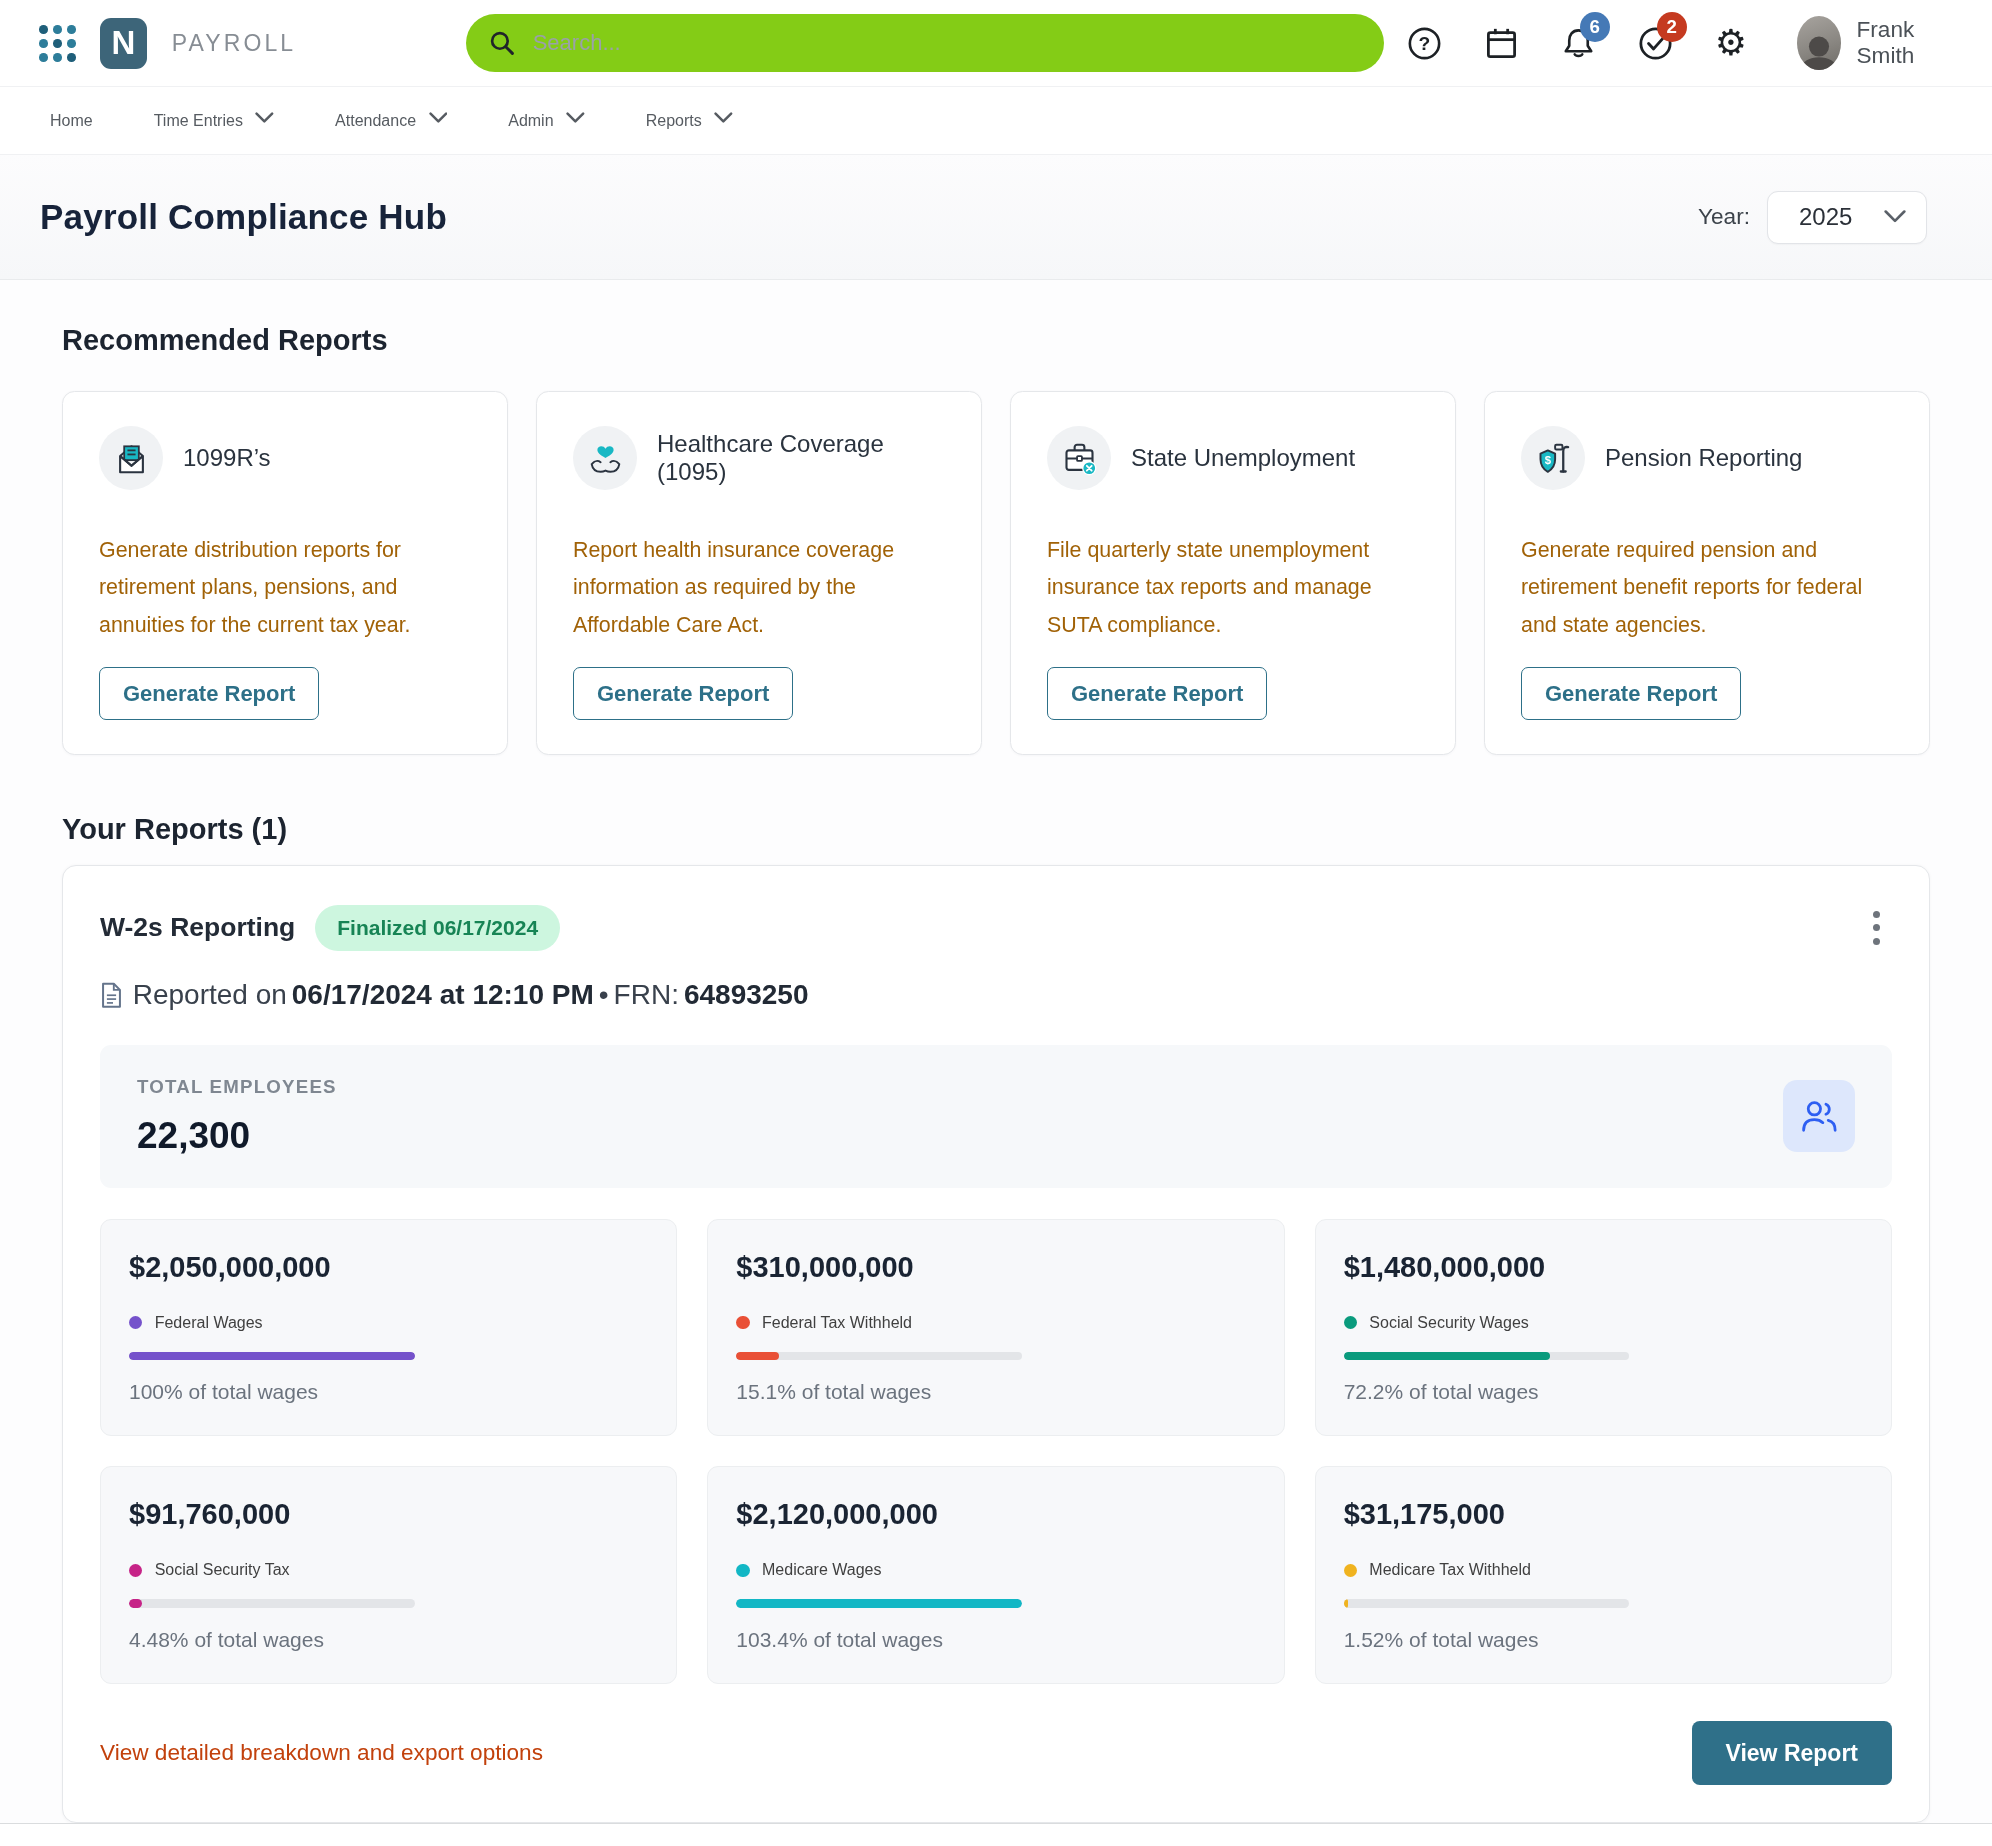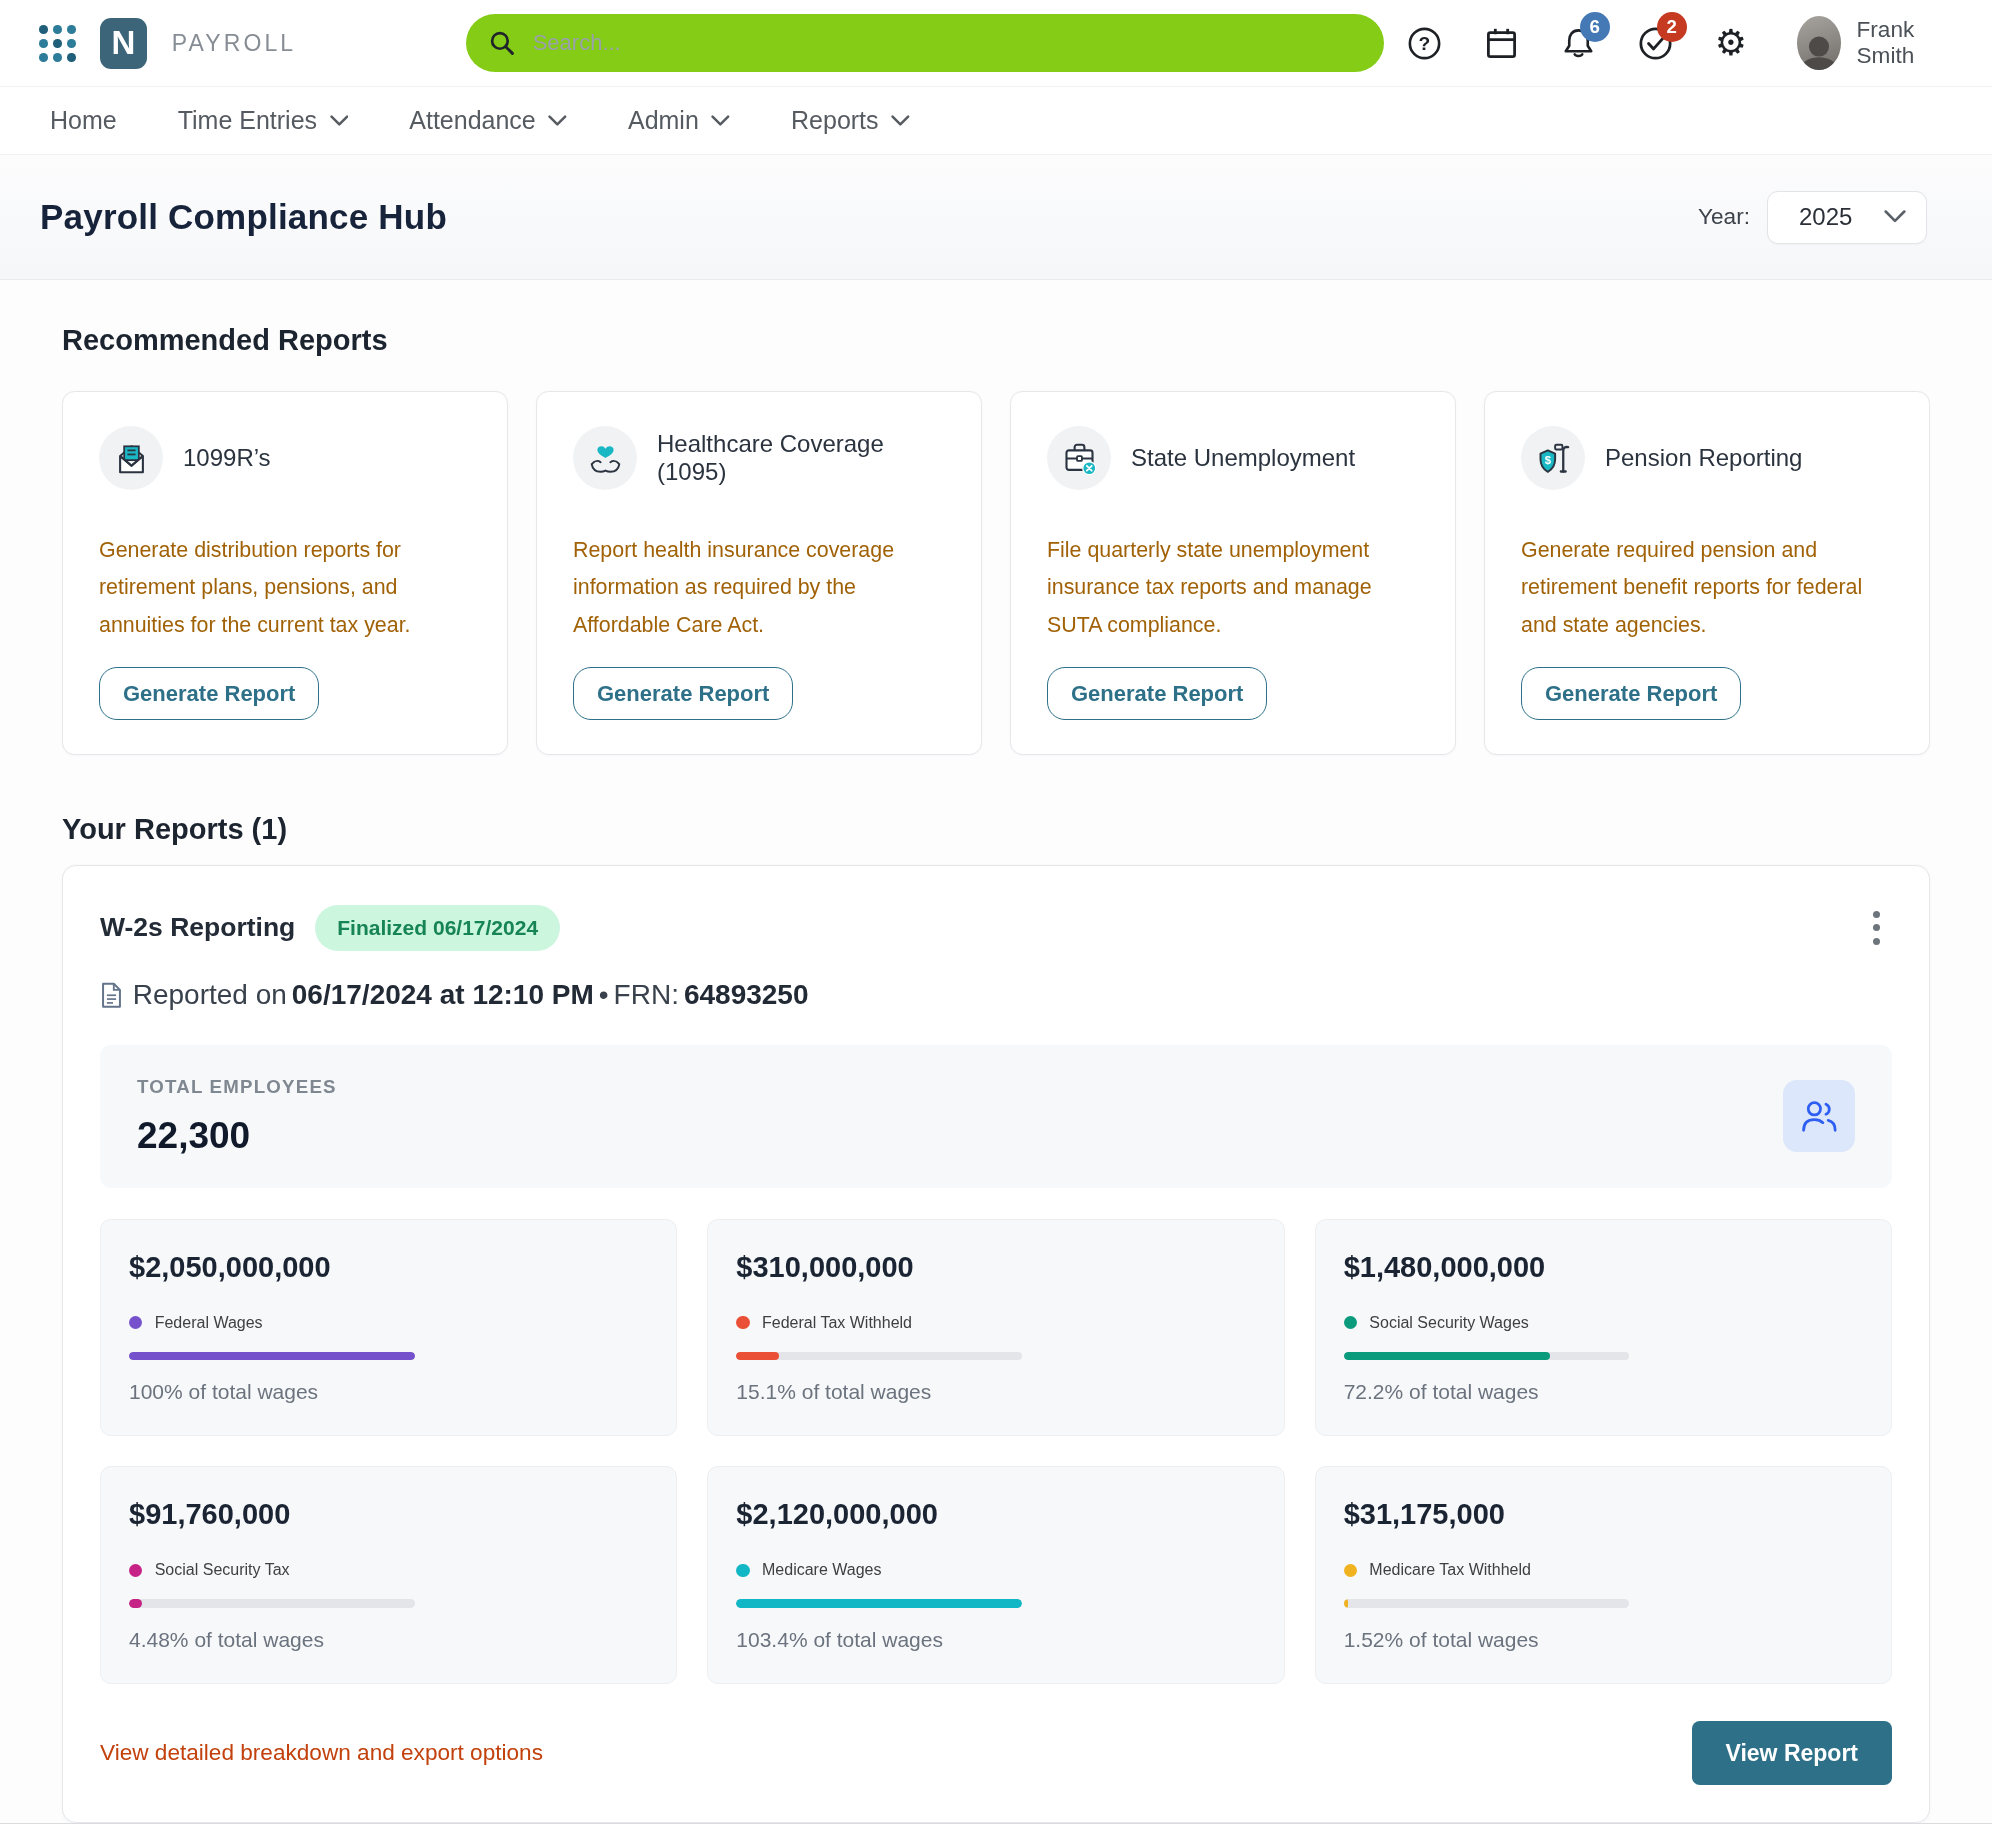--- a/index.html
+++ b/index.html
@@ -45,21 +45,21 @@
     width:54px; height:54px; border-radius:50%; overflow:hidden; position:relative;
     background:linear-gradient(160deg,#a8a49f 0%, #8a8782 55%, #6e6b66 100%);
   }
   .avatar svg { position:absolute; bottom:-3.1px; left:50%; transform:translateX(-50%); }
   .user-name { font-size:22.6px; color:#4b5157; }
   
   .nav {
     height:68px; background:#fff; border-bottom:0.8px solid #f0f1f3; display:flex; align-items:center;
     padding:0 50px; gap:61px; flex:none;
   }
-  .nav-item { display:flex; align-items:center; gap:12.5px; font-size:25px; color:#565b61; cursor:pointer; }
+  .nav-item { display:flex; align-items:flex-start; gap:12.5px; font-size:16px; color:#565b61; cursor:pointer; }
   
   .title-band {
     height:125px; background:linear-gradient(180deg,#fcfcfd,#f6f7f9); border-bottom:0.8px solid #e9ebed;
     display:flex; align-items:center; justify-content:space-between; padding:0 40px 0 40px; flex:none;
   }
   .page-title { font-size:35px; font-weight:bold; color:#17233a; letter-spacing:0.2px; }
   .year-ctl { display:flex; align-items:center; gap:17px; margin-right:25px; }
   .year-label { font-size:22.6px; color:#3c434b;margin-left:32px; }
   .year-select {
     width:160px; height:53px; background:#fff; border:0.8px solid #e2e4e8; border-radius:11px;
@@ -76,21 +76,21 @@
   }
   .rec-head { display:flex; align-items:center; gap:20px; }
   .rec-icon-circle {
     width:64px; height:64px; border-radius:50%; background:#f0f2f4; flex:none;
     display:flex; align-items:center; justify-content:center;
   }
   .rec-title { font-size:24px; font-weight:500; color:#2a333e; }
   .rec-desc { font-size:21.4px; color:#a16207; line-height:1.75; margin-top:42px; flex:1; }
   .gen-btn {
     align-self:flex-start; margin-top:23px; background:#fff; border:1.6px solid #2d7088; color:#2d7088;
-    font-size:22px; font-weight:bold; border-radius:18px; padding:12.5px 23px; cursor:pointer;
+    font-size:22px; font-weight:bold; border-radius:7px; padding:12.5px 23px; cursor:pointer;
     font-family:"Liberation Sans", sans-serif;
   }
   
   .yr-heading { margin-top:58px; }
   .report-card {
     margin-top:19px; background:#fff; border:0.8px solid #e5e7ea; border-radius:14px;
     padding:37px; box-shadow:0 0.8px 3.1px rgba(25,35,50,.04);
   }
   .report-head { display:flex; align-items:center; gap:20px; }
   .report-title { font-size:26.5px; font-weight:bold; color:#232b36; }

